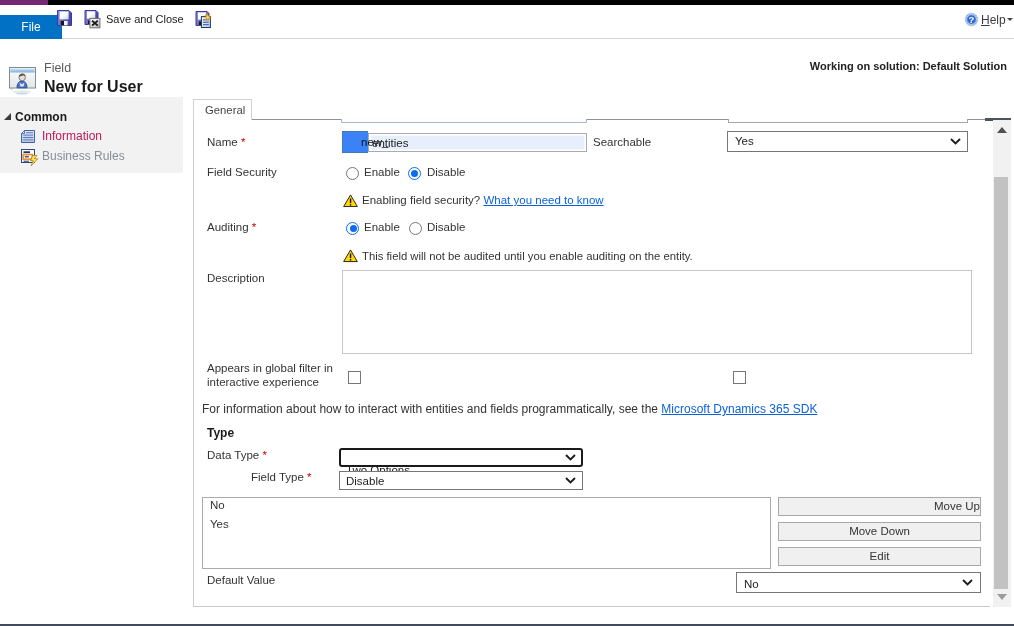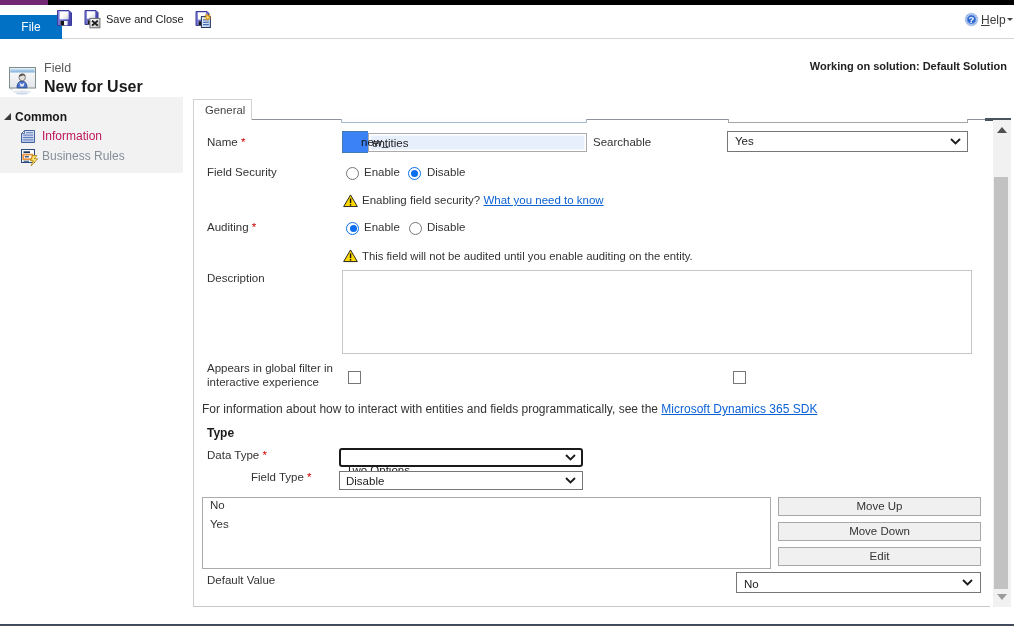--- a/index.html
+++ b/index.html
@@ -231,21 +231,21 @@
   <div class="abs" style="left:339px;top:471px;width:244px;height:19px;background:#fff;border:1px solid #767676;"></div>
   <div class="abs" style="left:346px;top:475px;font-size:11.5px;color:#222;">Disable</div>
   <svg class="abs" style="left:565px;top:477px;" width="11" height="7" viewBox="0 0 11 7">
       <path d="M1 1 L5.5 5.5 L10 1" fill="none" stroke="#1a1a1a" stroke-width="1.8"></path>
     </svg>
 
   <div class="abs" style="left:202px;top:497px;width:569px;height:72px;background:#fff;border:1px solid #ababab;"></div>
   <div class="abs" style="left:210px;top:499px;font-size:11.5px;color:#333;">No</div>
   <div class="abs" style="left:210px;top:518px;font-size:11.5px;color:#333;">Yes</div>
 
-  <div class="abs" style="left:778px;top:497px;width:203px;height:19px;background:#f0f0f0;border:1px solid #a8a8a8;font-size:11.5px;color:#333;text-align:center;line-height:17px;">Move Up</div>
+  <div class="abs" style="left:778px;top:497px;width:203px;height:19px;background:#f0f0f0;border:1px solid #a8a8a8;font-size:11.5px;color:#333;text-align:right;line-height:17px;">Move Up</div>
   <div class="abs" style="left:778px;top:522px;width:203px;height:19px;background:#f0f0f0;border:1px solid #a8a8a8;font-size:11.5px;color:#333;text-align:center;line-height:17px;">Move Down</div>
   <div class="abs" style="left:778px;top:547px;width:203px;height:19px;background:#f0f0f0;border:1px solid #a8a8a8;font-size:11.5px;color:#333;text-align:center;line-height:17px;">Edit</div>
 
   <div class="abs lbl" style="left:207px;top:573.5px;">Default Value</div>
   <div class="abs" style="left:736px;top:572px;width:245px;height:21px;background:#fff;border:1px solid #767676;"></div>
   <div class="abs" style="left:744px;top:578px;font-size:11.5px;color:#222;">No</div>
   <svg class="abs" style="left:962px;top:579px;" width="11" height="7" viewBox="0 0 11 7">
       <path d="M1 1 L5.5 5.5 L10 1" fill="none" stroke="#1a1a1a" stroke-width="1.8"></path>
     </svg>
 

